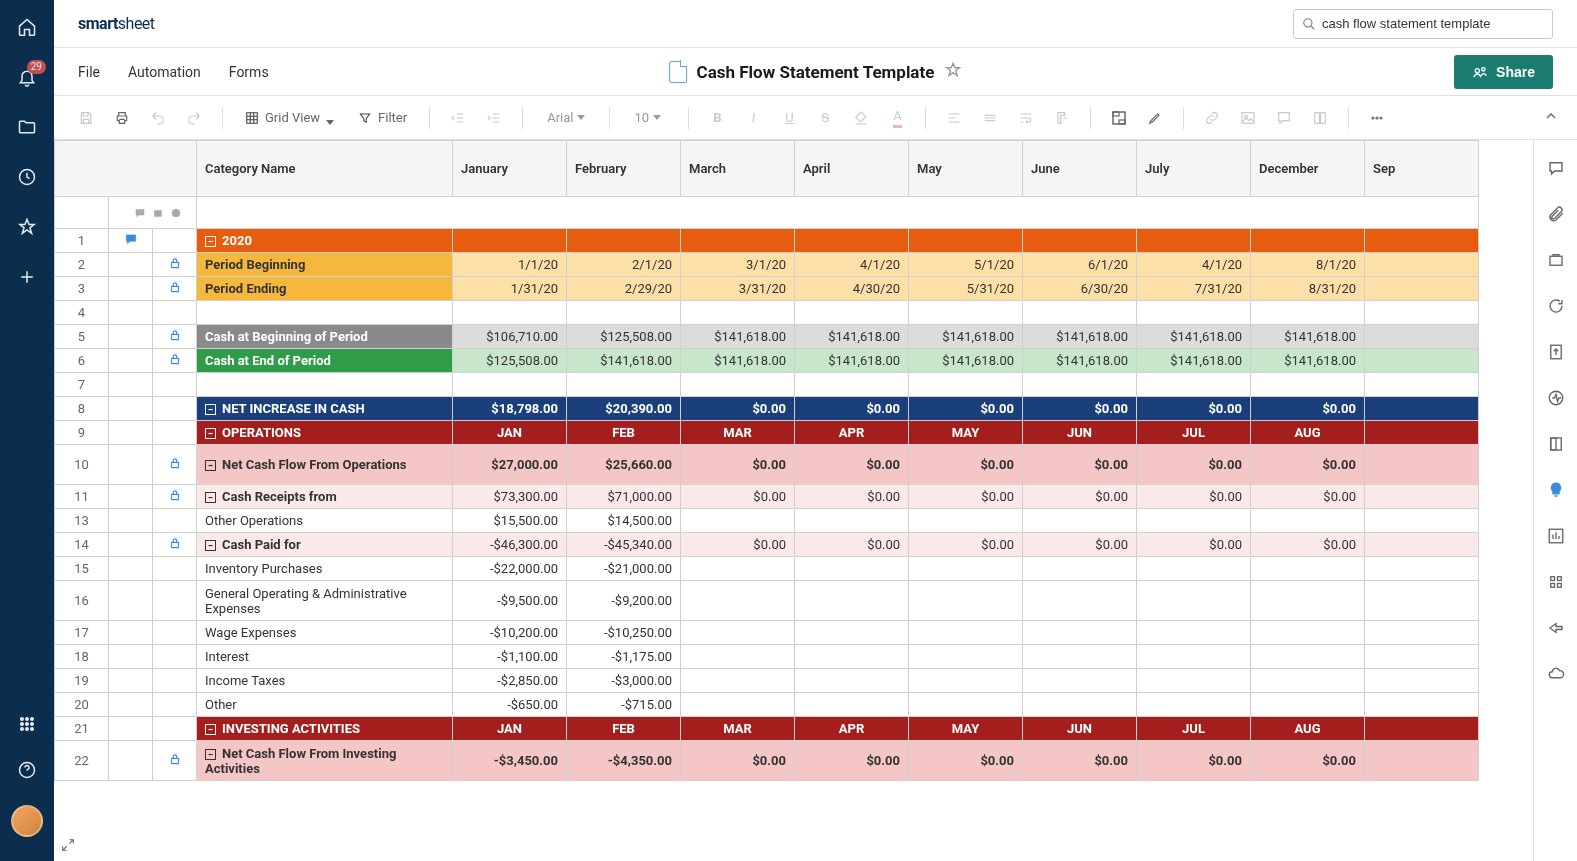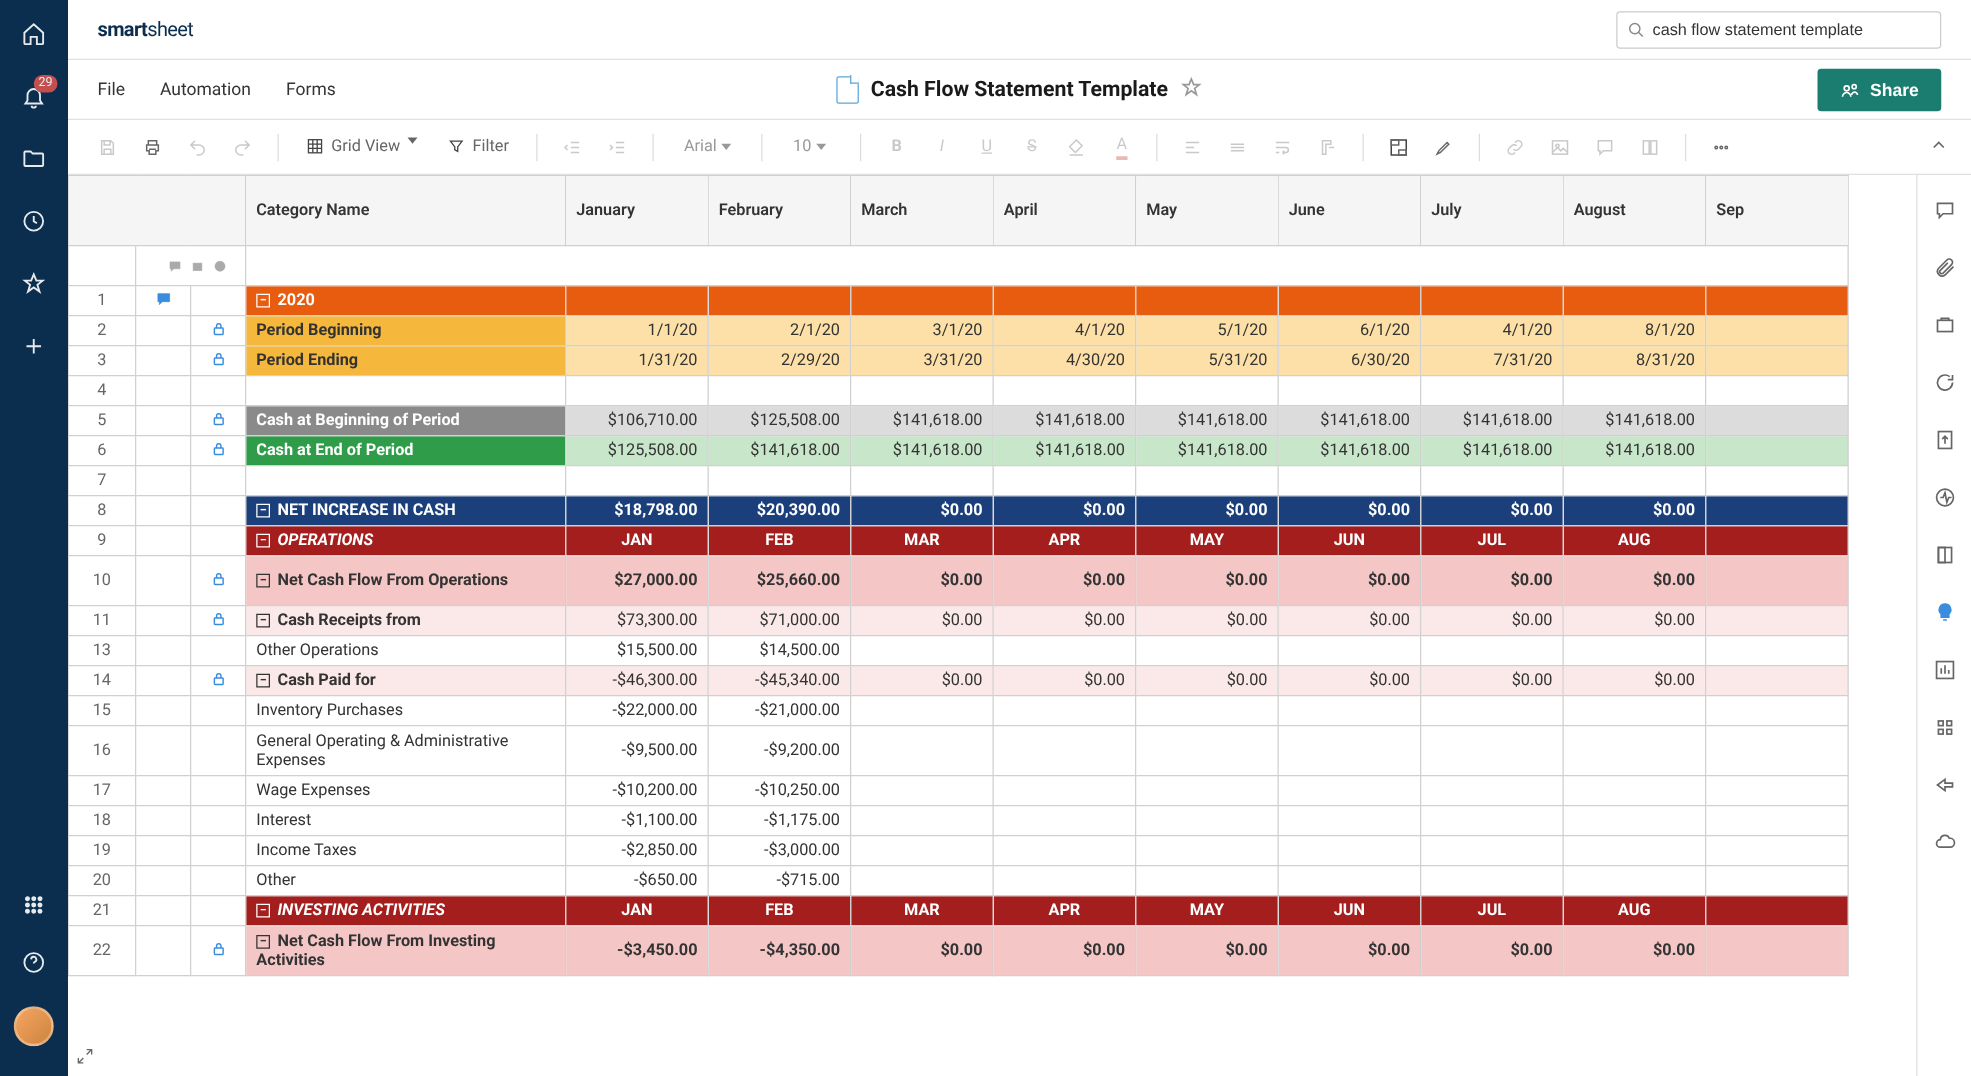--- a/index.html
+++ b/index.html
@@ -32,21 +32,21 @@
 .star-icon svg{width:18px;height:18px;stroke:#999;fill:none;stroke-width:1.8;}
 .share-btn{margin-left:auto;background:#1a7d6f;color:#fff;border:none;border-radius:3px;height:34px;padding:0 18px;font-size:14px;font-weight:600;display:flex;align-items:center;gap:8px;cursor:pointer;}
 .share-btn svg{width:16px;height:16px;stroke:#fff;fill:none;stroke-width:2;}
 
 
 .toolbar{position:fixed;left:54px;top:96px;right:0;height:44px;border-bottom:1px solid #e0e0e0;display:flex;align-items:center;padding:0 18px;gap:8px;color:#666;}
 .toolbar .tbtn{width:28px;height:28px;display:flex;align-items:center;justify-content:center;cursor:pointer;border-radius:3px;}
 .toolbar .tbtn svg{width:16px;height:16px;stroke:#666;fill:none;stroke-width:1.8;}
 .toolbar .tbtn.disabled{opacity:.35;cursor:default;}
 .toolbar .sep{width:1px;height:22px;background:#ddd;margin:0 6px;}
-.toolbar .btn-text{display:flex;align-items:flex-start;gap:6px;padding:0 8px;cursor:pointer;font-size:13px;}
+.toolbar .btn-text{display:flex;align-items:flex-end;gap:6px;padding:0 8px;cursor:pointer;font-size:13px;}
 .toolbar .btn-text svg{width:14px;height:14px;stroke:#444;fill:none;stroke-width:1.8;}
 .toolbar .dd{padding:0 10px;min-width:50px;display:flex;align-items:center;gap:4px;cursor:pointer;color:#999;font-size:13px;}
 .toolbar .caret{width:0;height:0;border-left:4px solid transparent;border-right:4px solid transparent;border-top:5px solid currentColor;}
 .toolbar .highlight{color:#f5a623;}
 .toolbar .underline-red{border-bottom:3px solid #c0392b;padding-bottom:2px;}
 .toolbar .chevron{margin-left:auto;}
 .toolbar .chevron svg{width:16px;height:16px;stroke:#666;fill:none;stroke-width:2;}
 
 
 .right-rail{position:fixed;right:0;top:140px;width:44px;bottom:0;border-left:1px solid #e0e0e0;display:flex;flex-direction:column;align-items:center;padding-top:18px;gap:26px;}
@@ -62,21 +62,21 @@
 table.sheet thead th{background:#f5f5f5;font-weight:600;height:56px;text-align:left;position:sticky;top:0;z-index:2;}
 col.rn{width:54px;} col.ic{width:44px;} col.cn{width:256px;} col.m{width:114px;}
 .row-num{text-align:center;color:#666;background:#fff;font-size:12px;}
 .icon-cell{text-align:center;background:#fff;}
 .icon-cell svg{width:14px;height:14px;}
 .lock-icon{stroke:#3a8dde;fill:none;stroke-width:2;}
 .comment-icon{stroke:#3a8dde;fill:#3a8dde;}
 .cat-cell{text-align:left;}
 .cat-indent-0{padding-left:10px;margin-top:32px;}
 .cat-indent-1{padding-left:34px;}
-.cat-indent-2{padding-left:52px;font-style:italic;}
+.cat-indent-2{padding-left:52px;}
 .cat-indent-3{padding-left:68px;}
 .cat-indent-4{padding-left:94px;}
 .collapse-box{display:inline-block;width:11px;height:11px;border:1px solid currentColor;text-align:center;line-height:9px;font-size:10px;margin-right:6px;vertical-align:middle;}
 .val-cell{text-align:right;}
 .head-meta{height:32px;}
 .head-meta td{border-top:none;}
 .meta-icons{display:flex;justify-content:flex-end;gap:6px;padding-right:6px;color:#aaa;}
 .meta-icons svg{width:12px;height:12px;stroke:#aaa;fill:#aaa;}
 
 
@@ -441,21 +441,21 @@
         <tr>
           <th colspan="3"></th>
           <th>Category Name</th>
           <th>January</th>
           <th>February</th>
           <th>March</th>
           <th>April</th>
           <th>May</th>
           <th>June</th>
           <th>July</th>
-          <th>August</th>
+          <th>December</th>
           <th>Sep</th>
         </tr>
       </thead>
       <tbody id="grid-body">
         <tr class="head-meta">
           <td class="row-num"></td>
           <td colspan="2" class="icon-cell">
               <div class="meta-icons">
             <svg viewBox="0 0 24 24">
                   <path d="M4 5h16v11H10l-4 4v-4H4z"></path>

